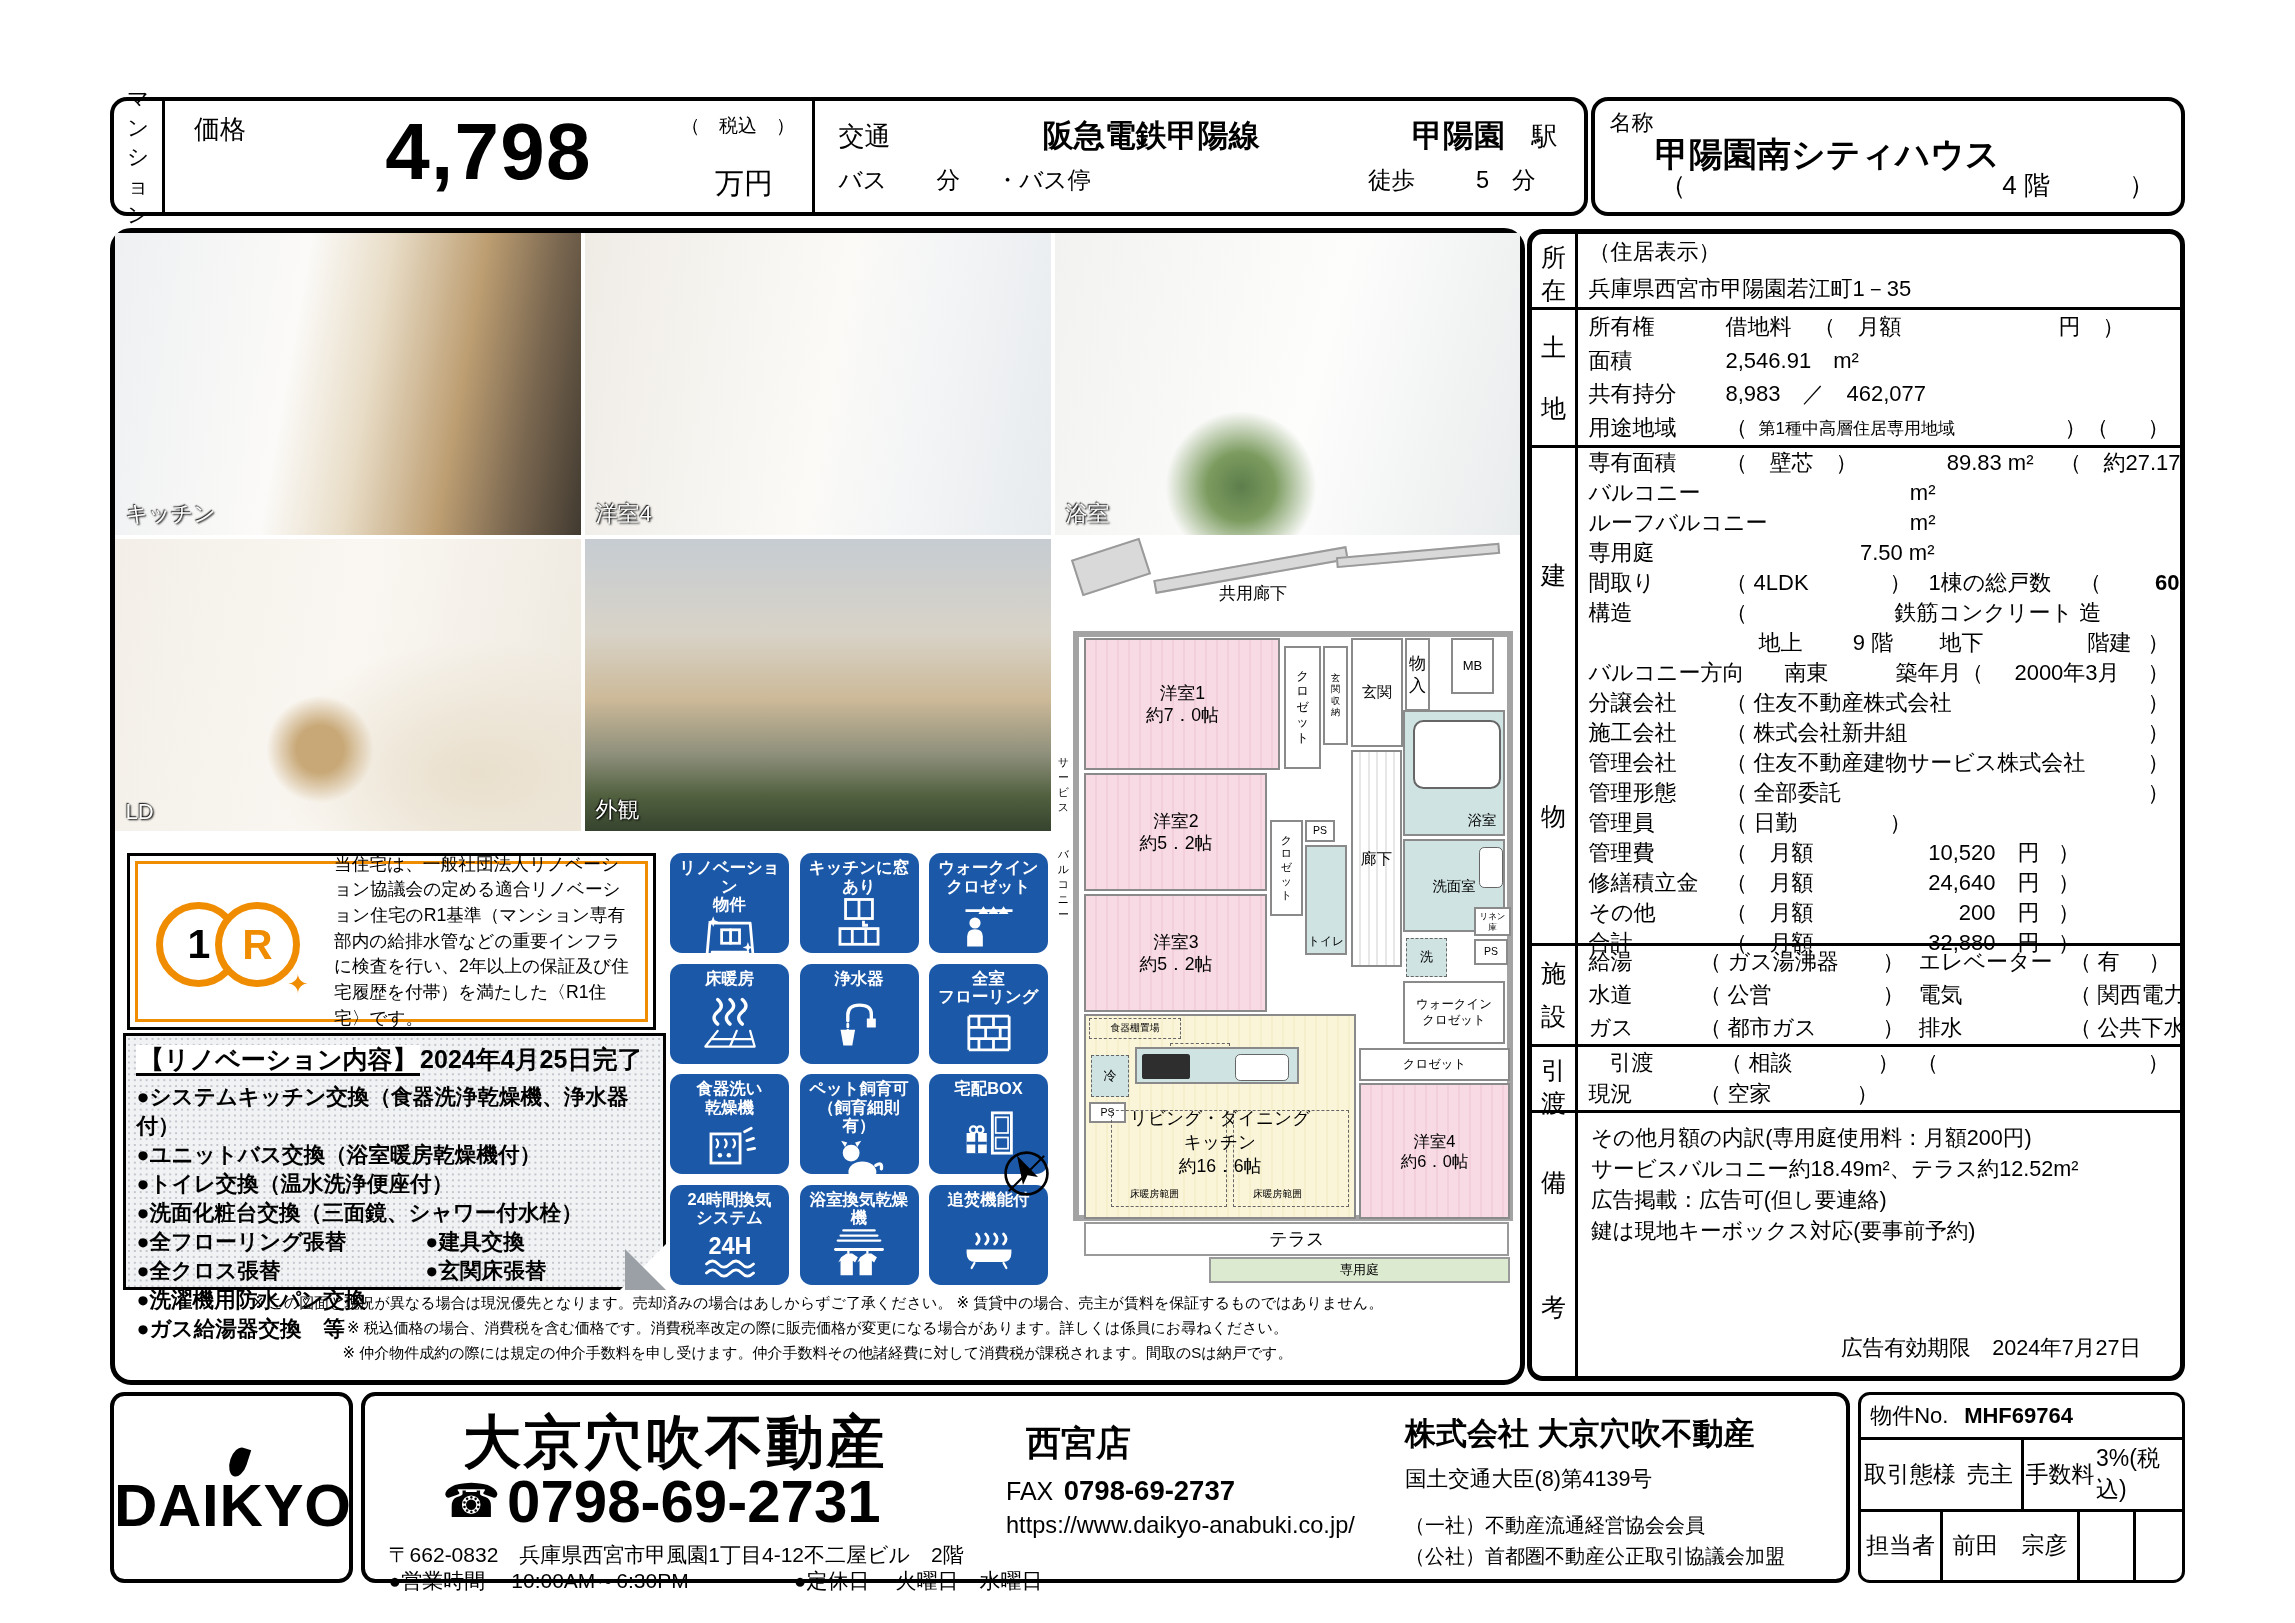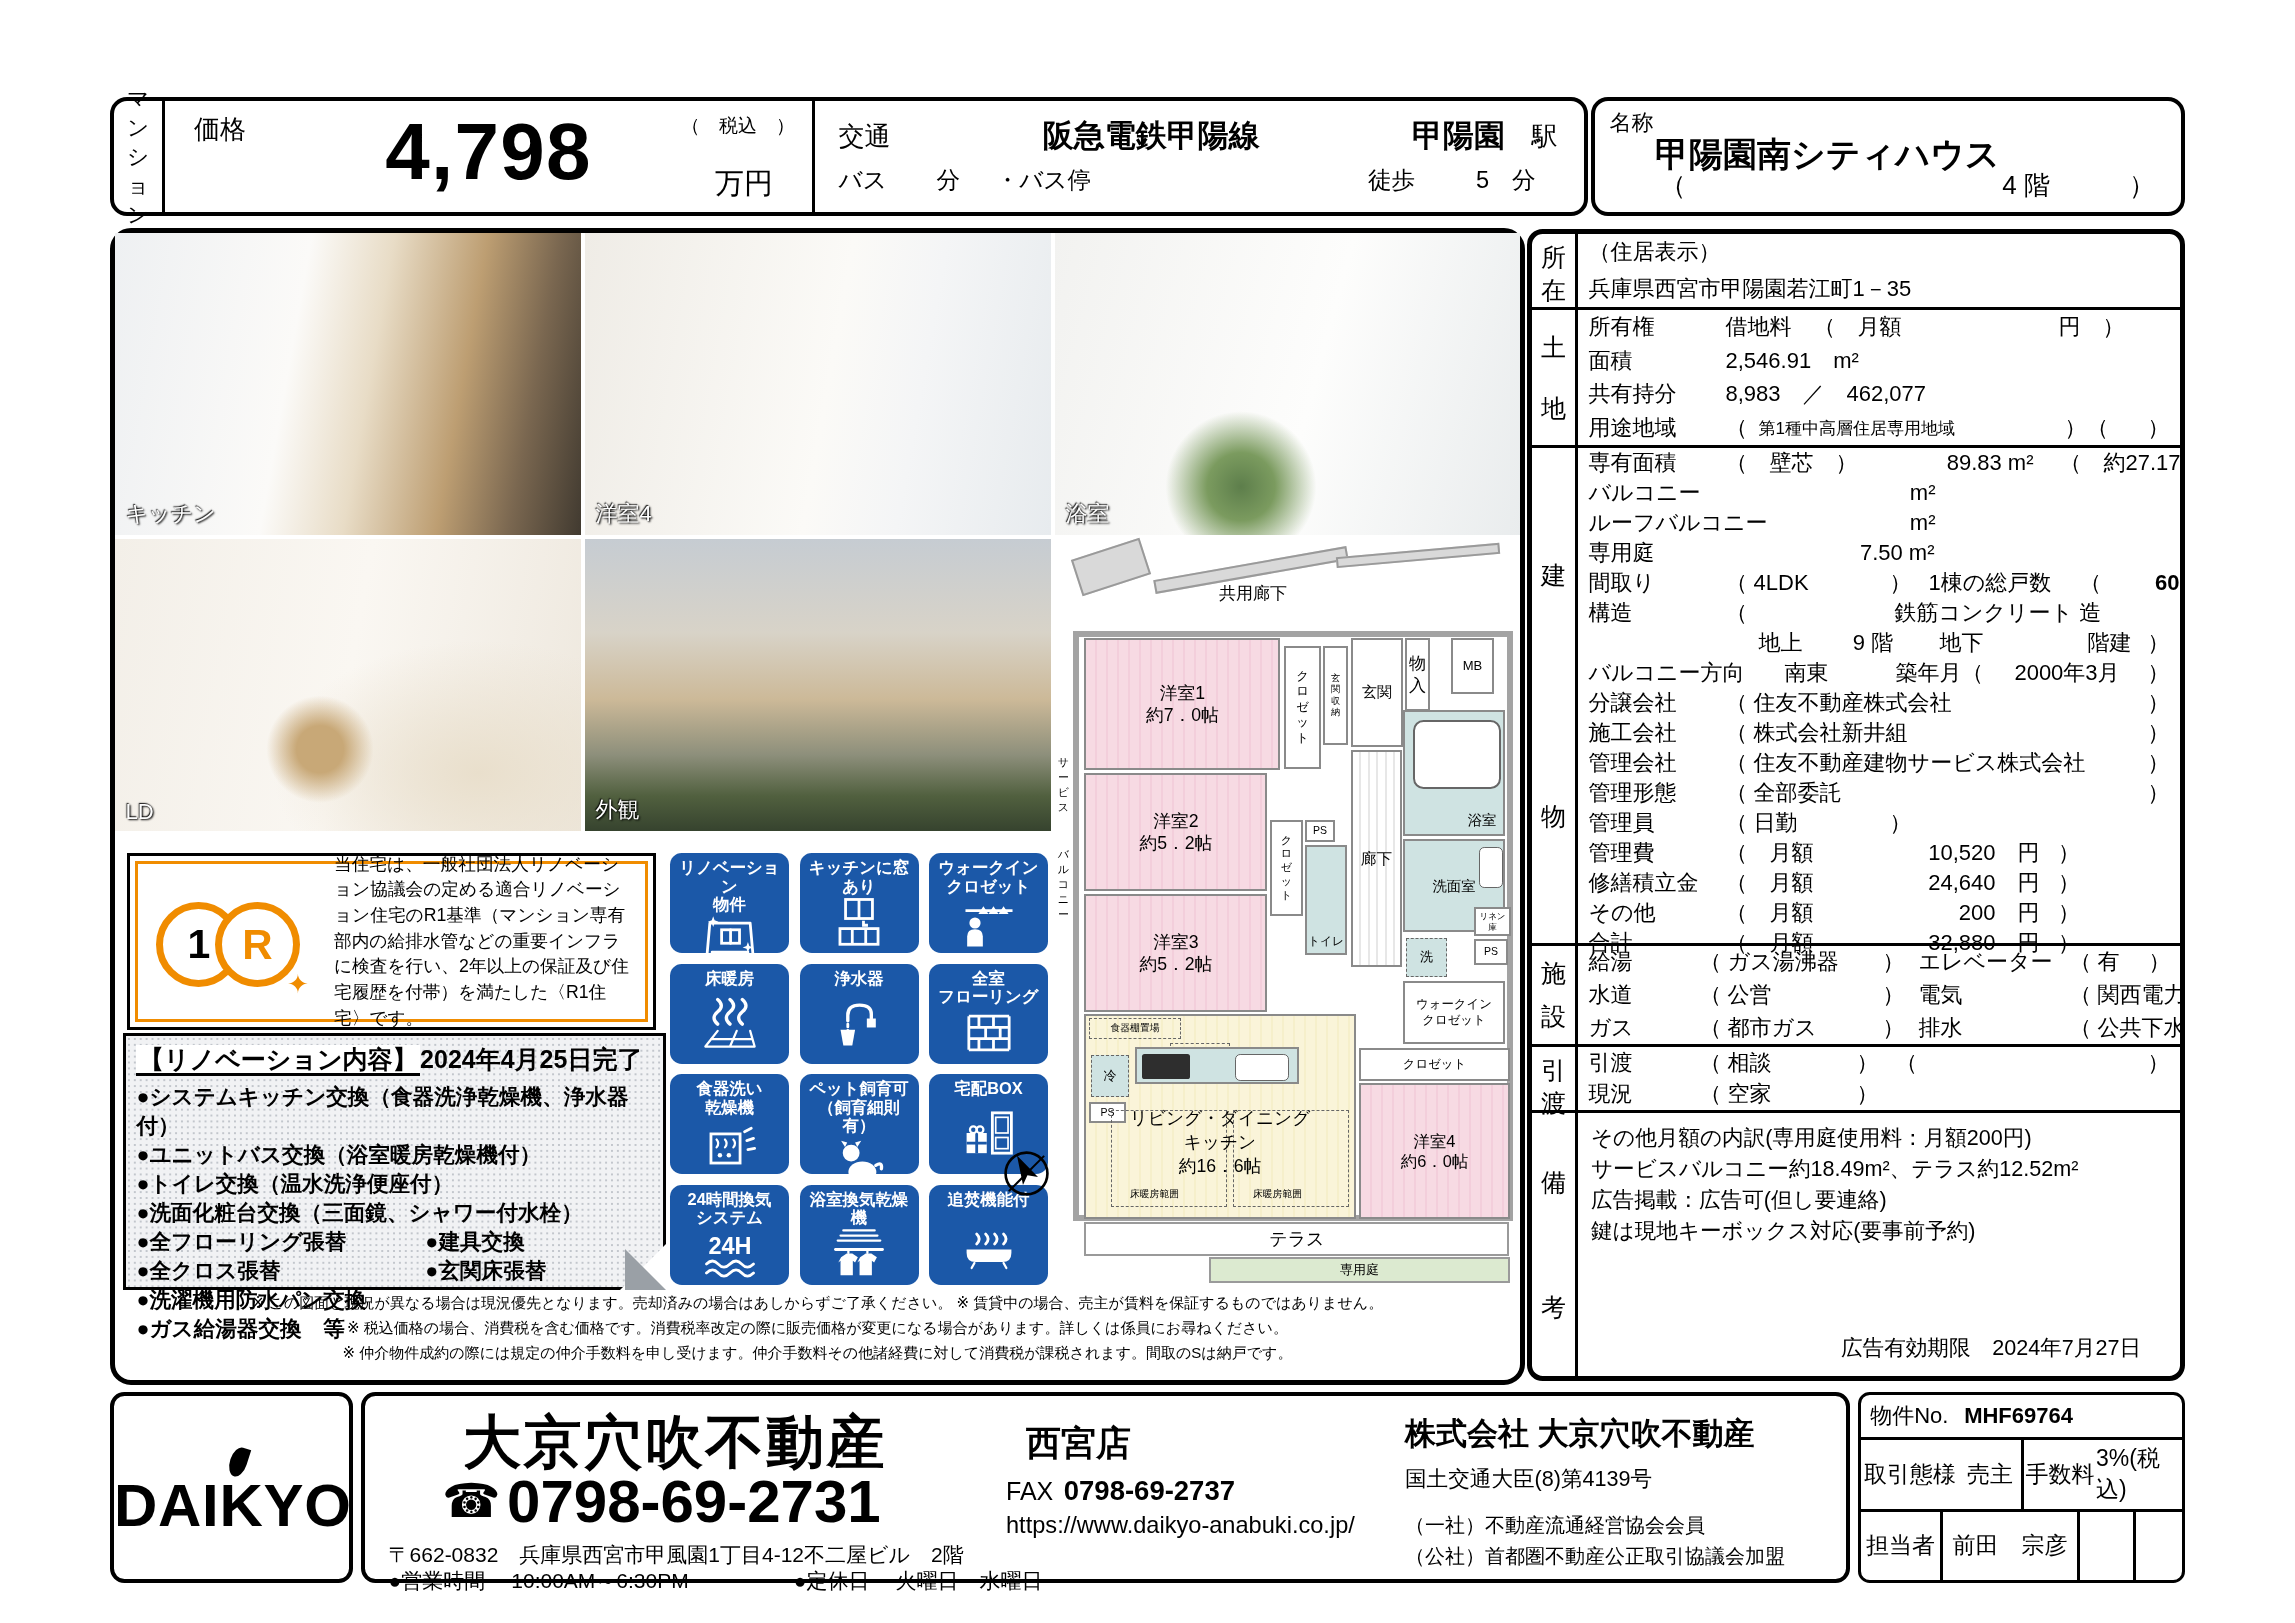--- a/index.html
+++ b/index.html
@@ -720,21 +720,21 @@
           </div>
         </div>
       </div>
       <div class="sec" style="height: 63px; flex: 0 0 auto;">
         <div class="sec-label">
           <div>引</div>
           <div>渡</div>
         </div>
         <div class="sec-body">
           <div class="drow">
-            <span class="dcell" style="width: 111px; flex-shrink: 0;">引渡</span>
+            <span class="dcell" style="width: 111px; flex-shrink: 0; margin-left: 21px;">引渡</span>
             <span class="dcell" style="width: 157px; flex-shrink: 0;">（ 相談</span>
             <span class="dcell" style="width: 39px; flex-shrink: 0;">）</span>
             <span class="dcell" style="width: 52px; flex-shrink: 0;">（</span>
             <span class="dcell" style="flex: 1 0 0%; text-align: right;">）</span>
           </div>
           <div class="drow">
             <span class="dcell" style="width: 111px; flex-shrink: 0;">現況</span>
             <span class="dcell" style="width: 157px; flex-shrink: 0;">（ 空家</span>
             <span class="dcell" style="width: 39px; flex-shrink: 0;">）</span>
             <span class="dcell" style="flex: 1 0 0%;"></span>

